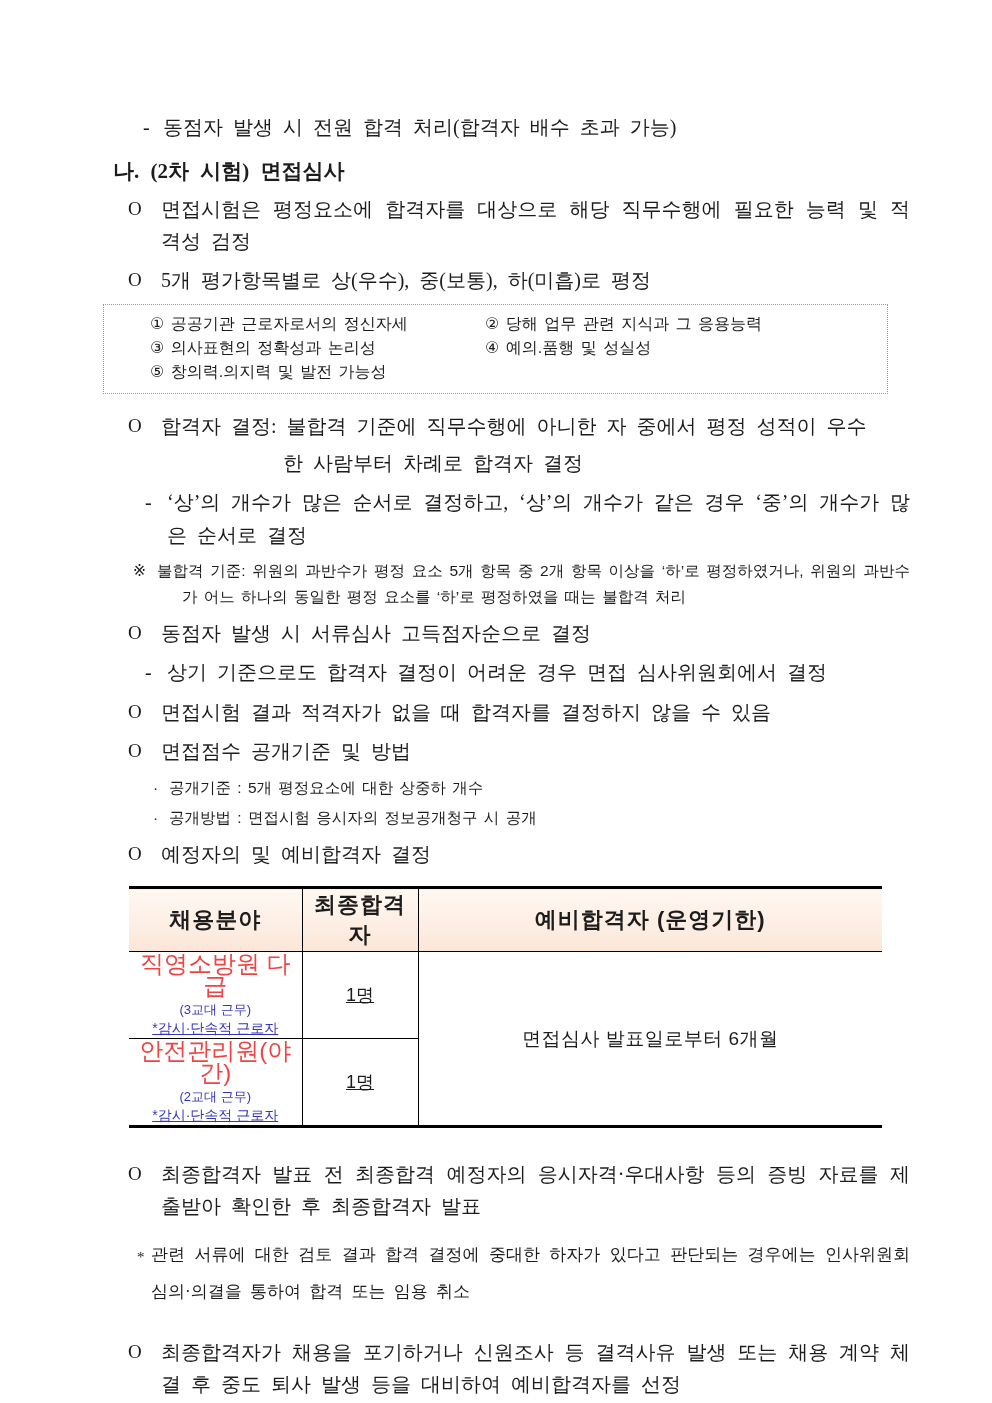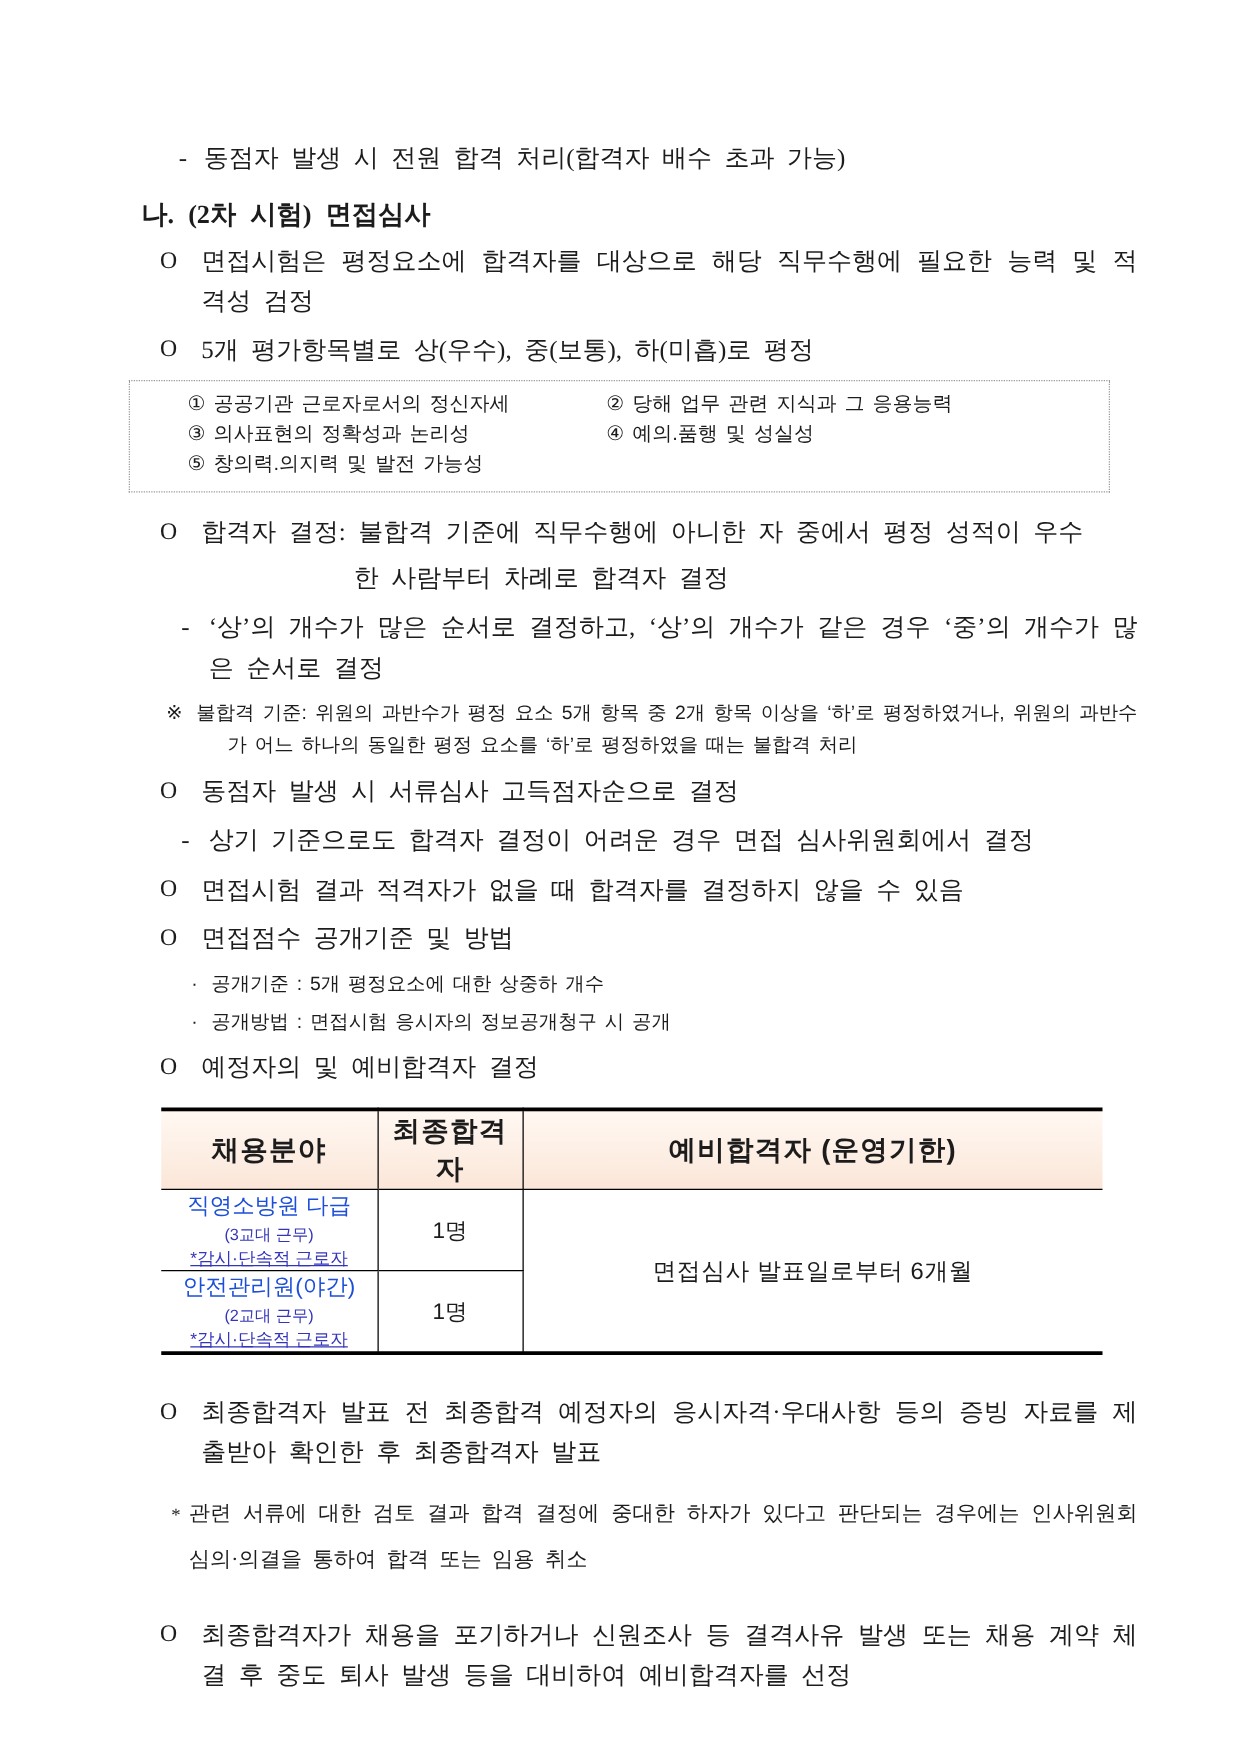--- a/index.html
+++ b/index.html
@@ -60,24 +60,24 @@
   }
   .tbl col.c1 { width:173px; } .tbl col.c2 { width:116px; } .tbl col.c3 { width:464px; }
   .tbl th {
     background:linear-gradient(180deg,#fff8f2 0%, var(--table-header-bg,#fbe6d8) 100%);
     font-size:22px; font-weight:bold; height:44px;
     border-bottom:1px solid #000; text-align:center; letter-spacing:1px;
   }
   .tbl td { text-align:center; vertical-align:middle; height:62px; }
   .tbl .vline { border-left:1px solid #000; border-right:1px solid #000; }
   .tbl tr.r1 td.rowline { border-bottom:1px solid #000; }
-  .job { font-size:18px; color:#1d4ed8; line-height:22px; }
+  .job { font-size:24px; color:#ef4444; line-height:22px; }
   .shift { font-size:13px; color:var(--accent-blue,#3535bb); line-height:17px; margin-top:4px; }
   .worker-note { font-size:14px; color:var(--accent-blue,#3535bb); text-decoration:underline; line-height:17px; margin-top:2px; }
-  .count { font-size:18px; }
+  .count { font-size:18px;text-decoration:underline; }
   .period { font-size:19px; letter-spacing:0.5px; }
 
   .after-table { margin-top:30px; }
   .star-note { margin:14px 0 10px 24px; font-size:17px; line-height:37px; word-spacing:4px; }
   .star-note .mk { width:14px; font-size:15px; padding-top:3px; }
   .last-bullet { margin-top:26px; }
 </style>
 </head>
 <body>
 

